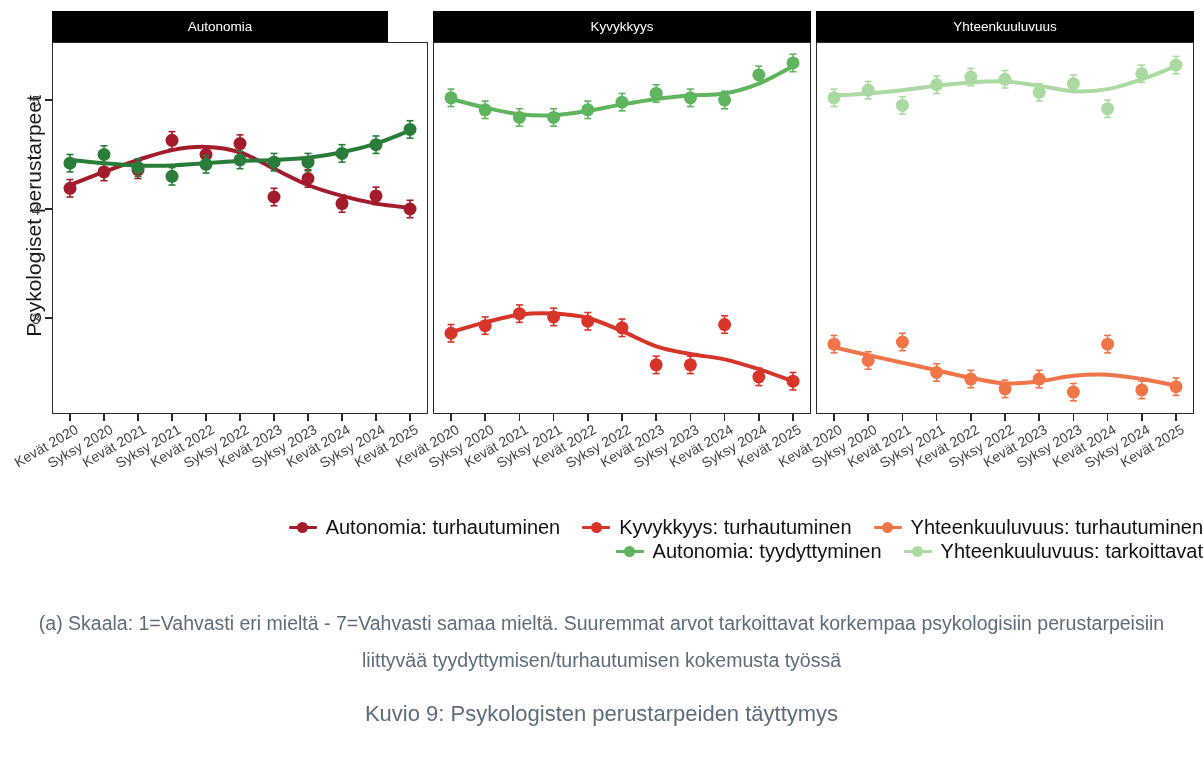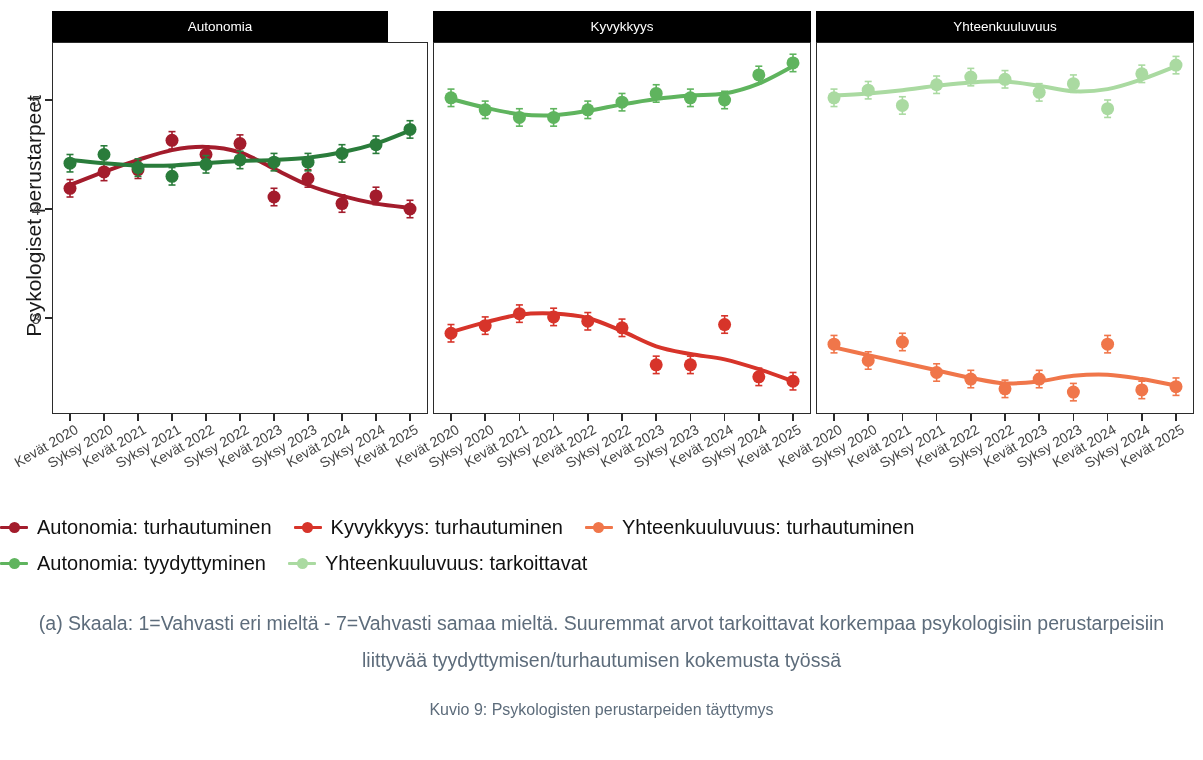--- a/index.html
+++ b/index.html
@@ -23,35 +23,35 @@
   .y-tick-label{
     position:absolute;width:22px;text-align:right;font-size:15px;color:#444;
     line-height:15px;
   }
   .x-tick{position:absolute;width:1.5px;height:7px;background:#2b2b2b;top:414px;}
   .x-label{
     position:absolute;top:421px;white-space:nowrap;font-size:14px;color:#444;
     transform:rotate(-30deg);transform-origin:100% 0;
   }
 
-  .legend{position:absolute;left:0;right:0;top:516px;display:flex;flex-direction:column;align-items:flex-start;gap:13px;}
+  .legend{position:absolute;left:0;right:0;top:516px;display:flex;flex-direction:column;align-items:flex-end;gap:1px;}
   .legend-row{display:flex;align-items:center;gap:22px;}
   .legend-item{display:flex;align-items:center;gap:9px;}
   .legend-marker{position:relative;width:28px;height:14px;flex:0 0 auto;}
   .legend-marker .lm-line{position:absolute;left:0;right:0;top:5.5px;height:3px;border-radius:1px;}
   .legend-marker .lm-dot{position:absolute;left:8.5px;top:1.5px;width:11px;height:11px;border-radius:50%;}
   .legend-label{font-size:20px;color:#111;}
 
   .caption{
     position:absolute;left:0;right:0;top:605px;margin:0;padding:0 26px;
     text-align:center;font-size:19.5px;line-height:1.9;color:#5d6c7b;
   }
   .fig-title{
     position:absolute;left:0;right:0;top:701px;margin:0;
-    text-align:center;font-size:16px;color:#5d6c7b;
+    text-align:center;font-size:22px;color:#5d6c7b;
   }
 </style>
 </head>
 <body>
 
 <div class="fig">
   <div class="y-title">Psykologiset perustarpeet</div>
   <div id="plot">
       <div class="y-tick" style="left: 45px; top: 99.25px;"></div>
       <div class="y-tick-label" style="left: 18px; top: 92.5px;">5</div>

